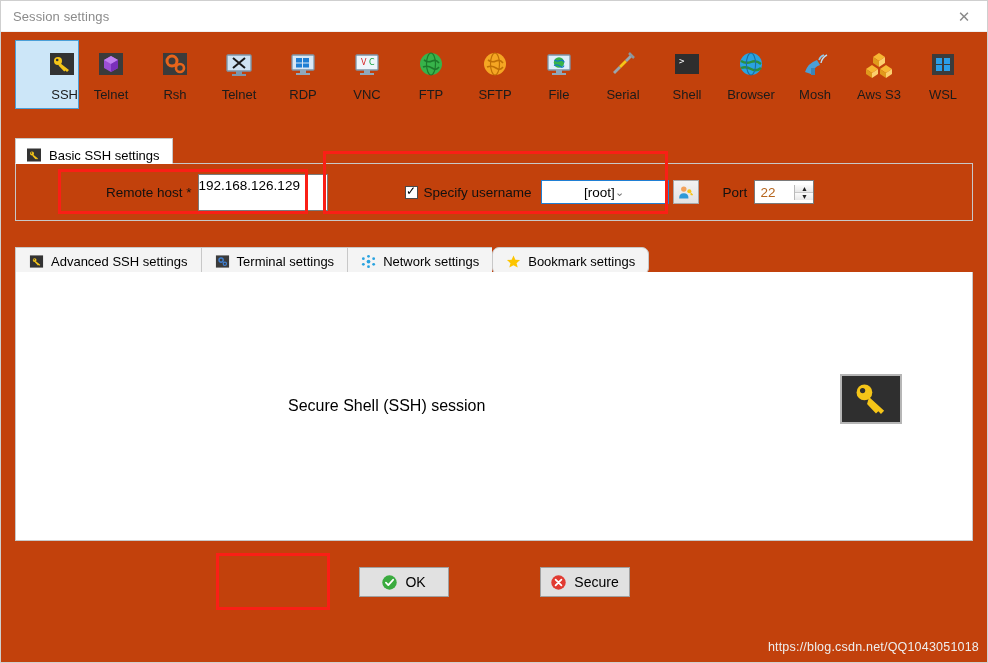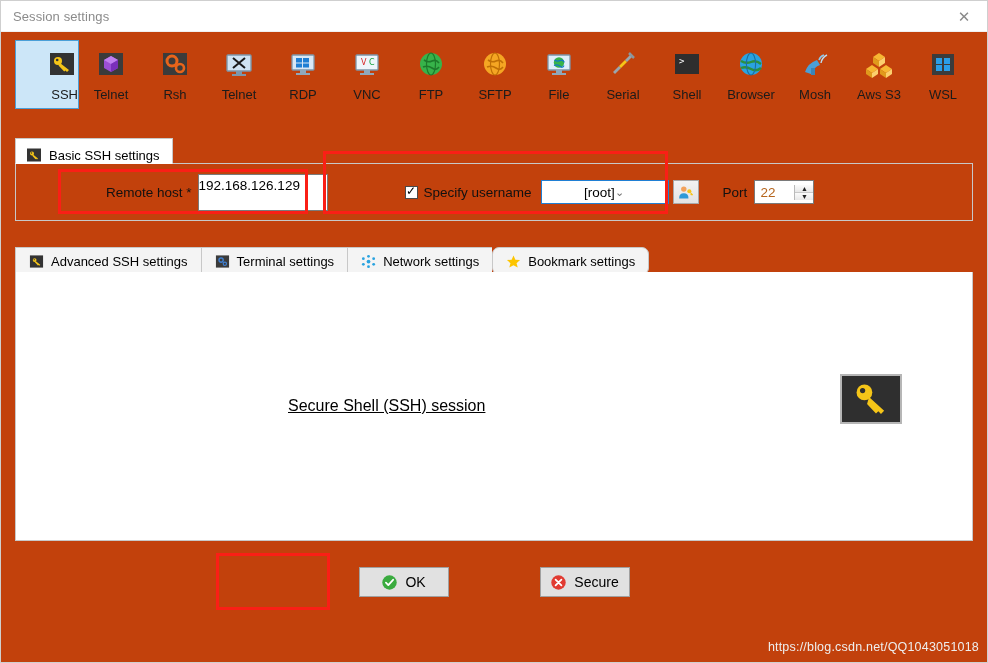--- a/index.html
+++ b/index.html
@@ -255,21 +255,20 @@
     height: 268px;
     position: relative;
     background: #fff;
   }
   .panel-caption {
     position: absolute;
     left: 272px;
     top: 125px;
     font-size: 16px;
     color: #000;
-    text-decoration: underline;
   }
   .panel-bigicon {
     position: absolute;
     right: 70px;
     top: 102px;
     width: 62px;
     height: 50px;
     border: 2px solid #b6b6b6;
     background: #2f2f2f;
     display: flex;

